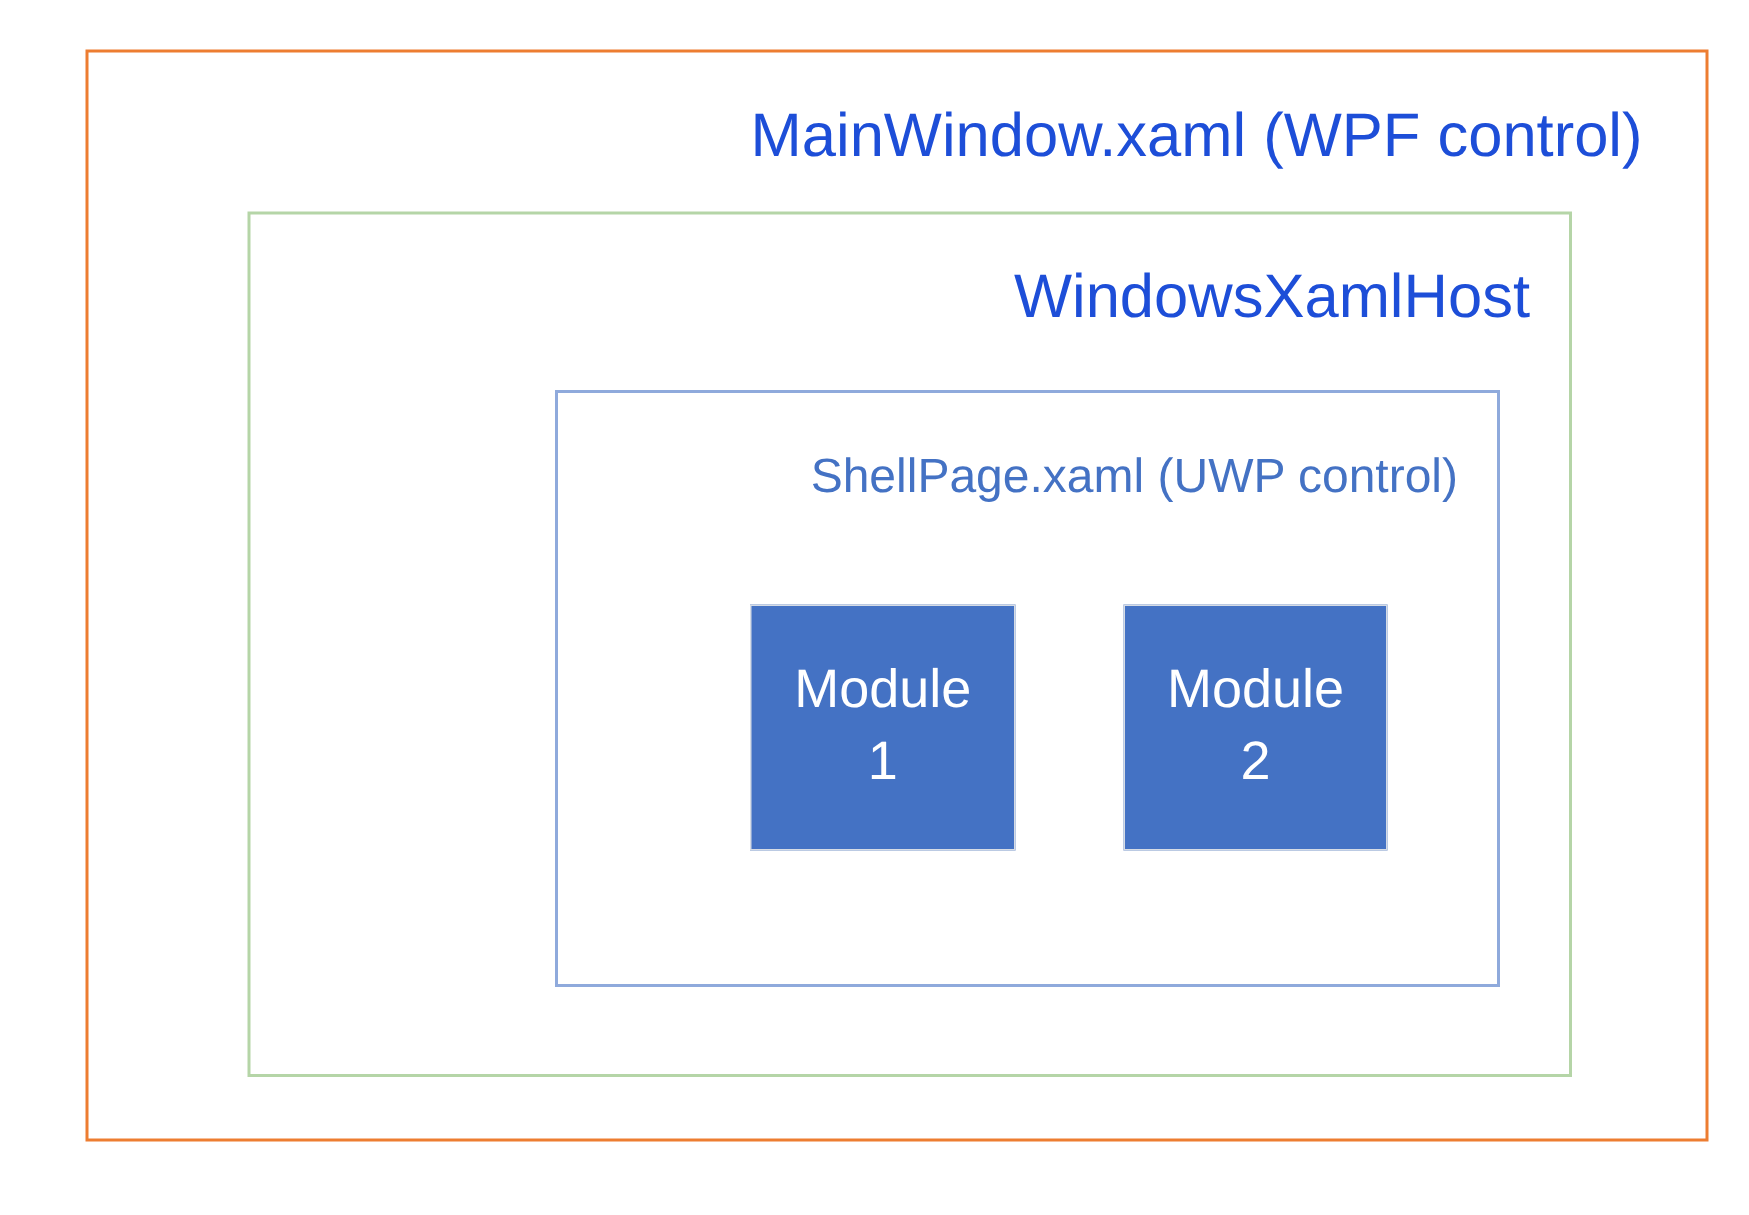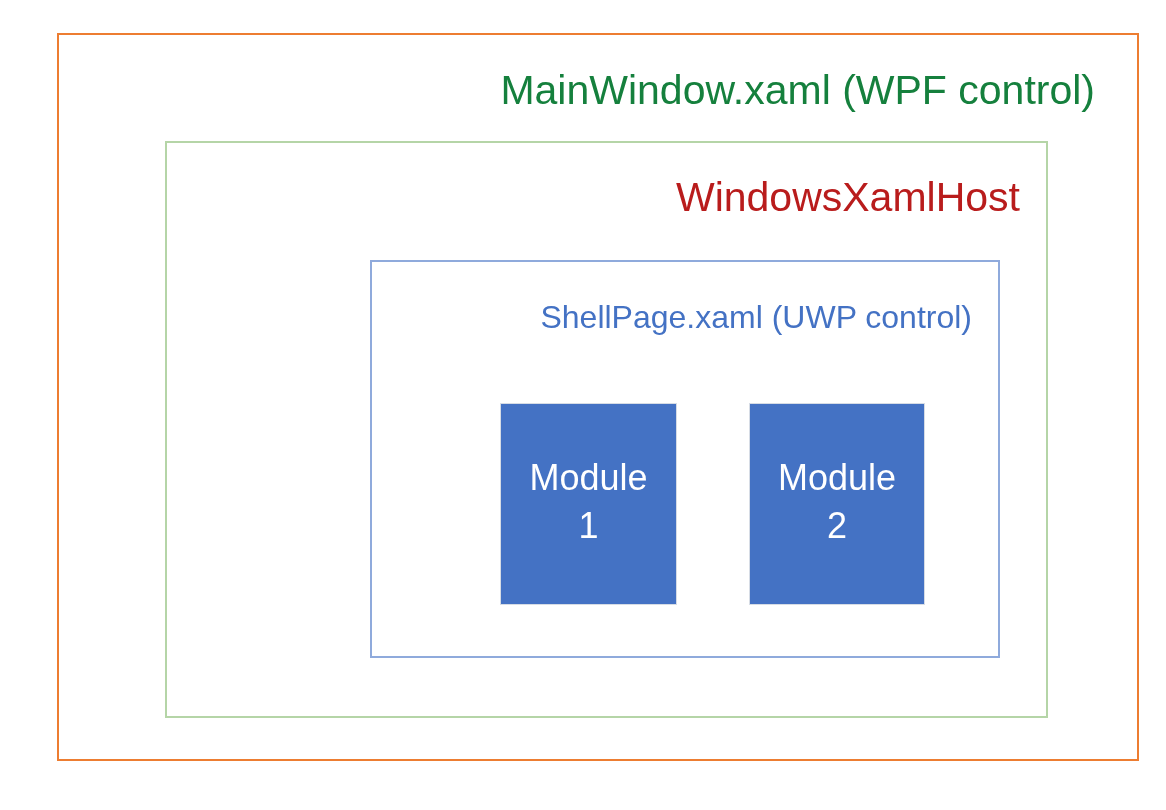--- a/index.html
+++ b/index.html
@@ -59,29 +59,29 @@
     white-space: nowrap;
     font-weight: 400;
     line-height: 1.1;
   }
 
   #wpf-label {
     left: 200px;
     top: 68px;
     width: 895px;
     font-size: 41px;
-    color: #15803d;
+    color: #1d4ed8;
   }
 
   #xamlhost-label {
     left: 300px;
     top: 175px;
     width: 720px;
     font-size: 41px;
-    color: #b91c1c;
+    color: #1d4ed8;
   }
 
   #uwp-label {
     left: 280px;
     top: 300px;
     width: 692px;
     font-size: 32px;
     color: #4472C4;
   }
 
@@ -92,21 +92,21 @@
     display: flex;
     align-items: center;
     justify-content: center;
     text-align: center;
     color: #FFFFFF;
     font-size: 36px;
     line-height: 1.22;
     background: #4472C4;
     border: 1px solid #D6DCE5;
     top: 403px;
-    height: 202px;
+    height: 164px;
   }
 
   #module-1 {
     left: 500px;
     width: 177px;
   }
 
   #module-2 {
     left: 749px;
     width: 176px;

